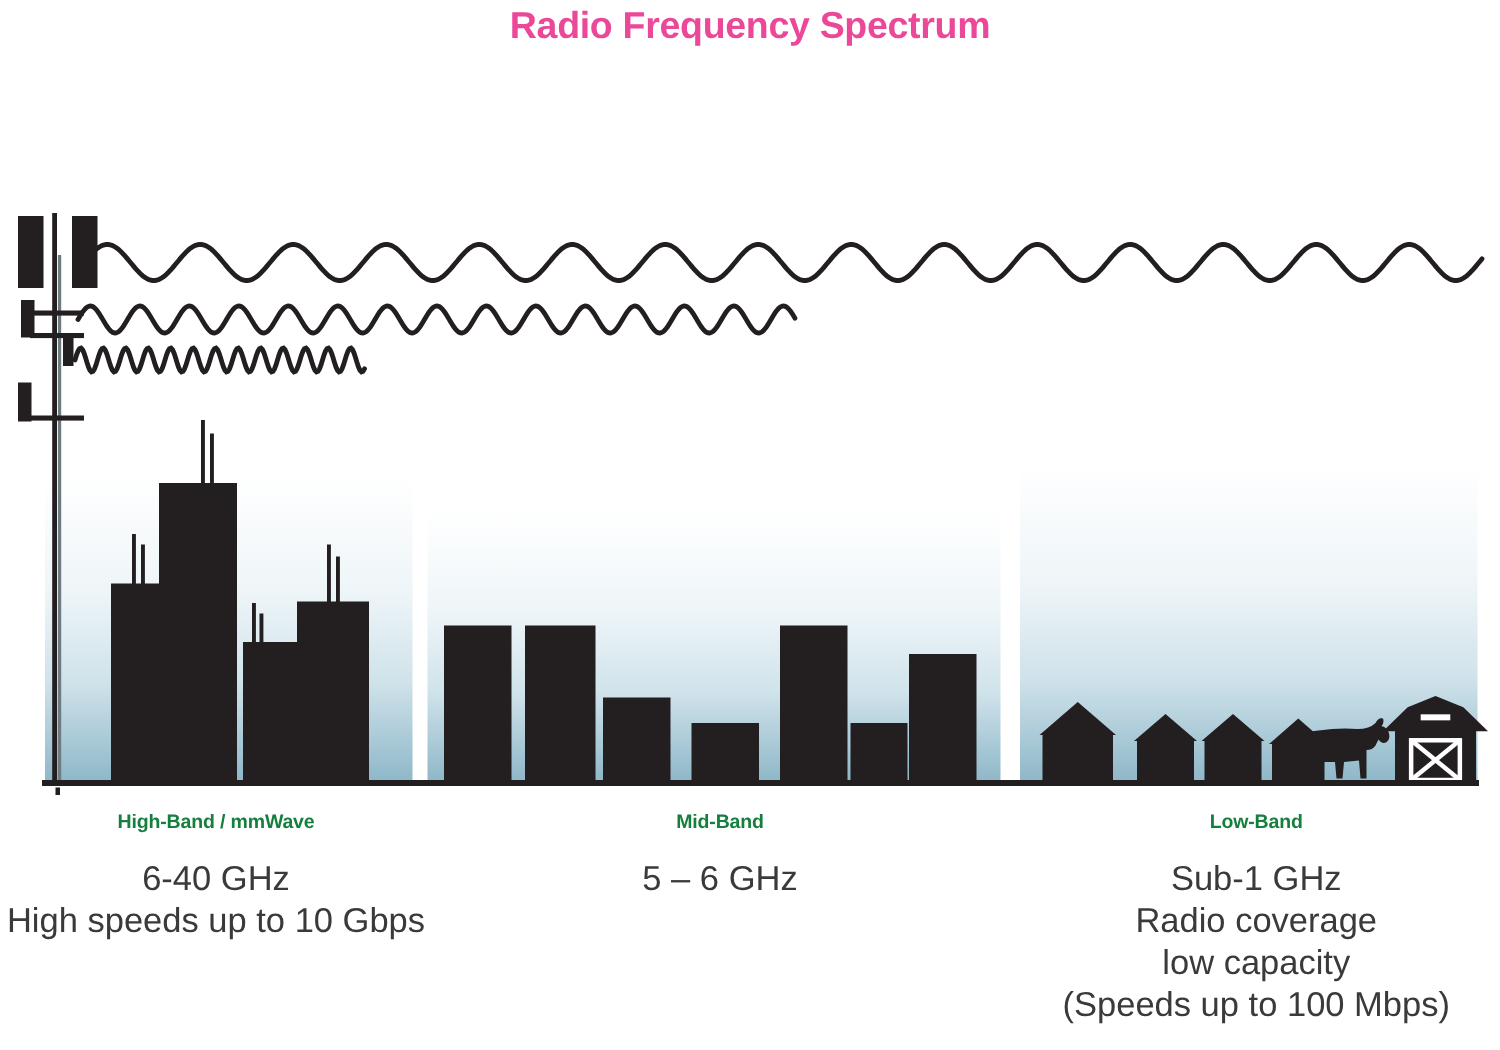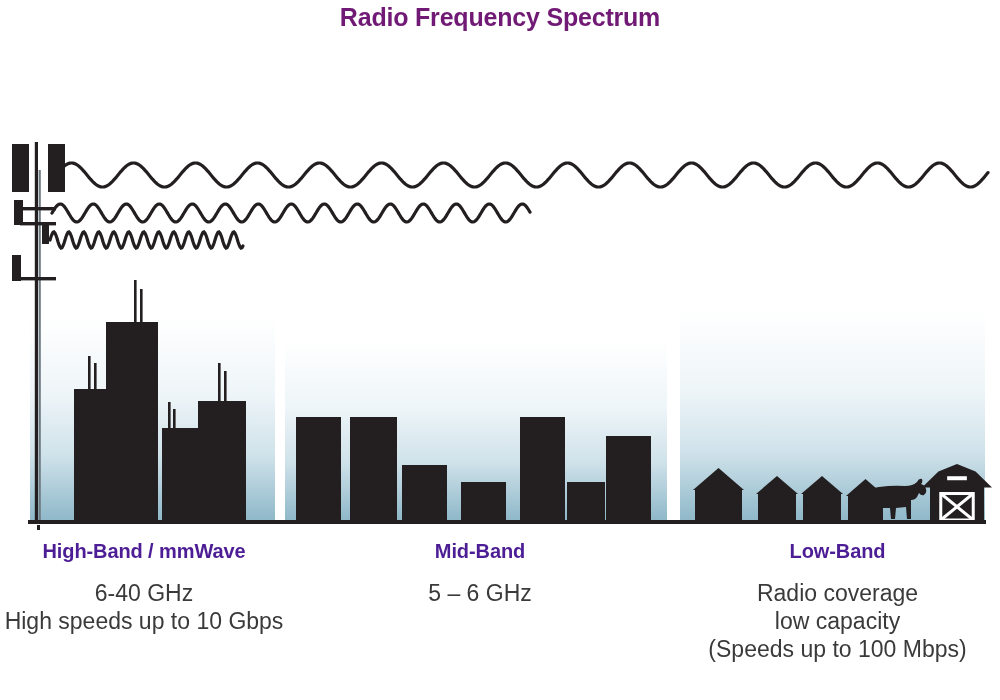--- a/index.html
+++ b/index.html
@@ -24,21 +24,21 @@
   .title {
     position: absolute;
     left: 0;
     top: 3px;
     width: 1000px;
     text-align: center;
     font-family: "Liberation Sans", sans-serif;
     font-size: 25px;
     font-weight: bold;
     letter-spacing: -0.2px;
-    color: #701a75;
+    color: #ec4899;
   }
   .stage {
     position: absolute;
     left: 0;
     top: 130px;
     width: 1000px;
     height: 400px;
   }
   .labels {
     position: absolute;
@@ -50,23 +50,23 @@
   .band-col {
     position: absolute;
     top: 0;
     text-align: center;
   }
   .band-col.c1 { left: 0px;   width: 288px; }
   .band-col.c2 { left: 330px; width: 300px; }
   .band-col.c3 { left: 675px; width: 325px; }
   .band-title {
     font-family: "Liberation Sans", sans-serif;
-    font-size: 20px;
+    font-size: 13px;
     font-weight: bold;
-    color: #4c1d95;
+    color: #15803d;
     margin: 0 0 16px 0;
     letter-spacing: -0.1px;
   }
   .band-lines {
     font-family: "Liberation Sans", sans-serif;
     font-size: 23px;
     font-weight: normal;
     color: #3a3a3a;
     line-height: 28px;
   }
@@ -172,20 +172,21 @@
     <div class="band-col c2">
       <div class="band-title">Mid-Band</div>
       <div class="band-lines">
         <span class="band-line">5 – 6 GHz</span>
       </div>
     </div>
 
     <div class="band-col c3">
       <div class="band-title">Low-Band</div>
       <div class="band-lines">
+        <span class="band-line">Sub-1 GHz</span>
         <span class="band-line">Radio coverage</span>
         <span class="band-line">low capacity</span>
         <span class="band-line">(Speeds up to 100 Mbps)</span>
       </div>
     </div>
 
   </div>
 </div>
 
 </body></html>

